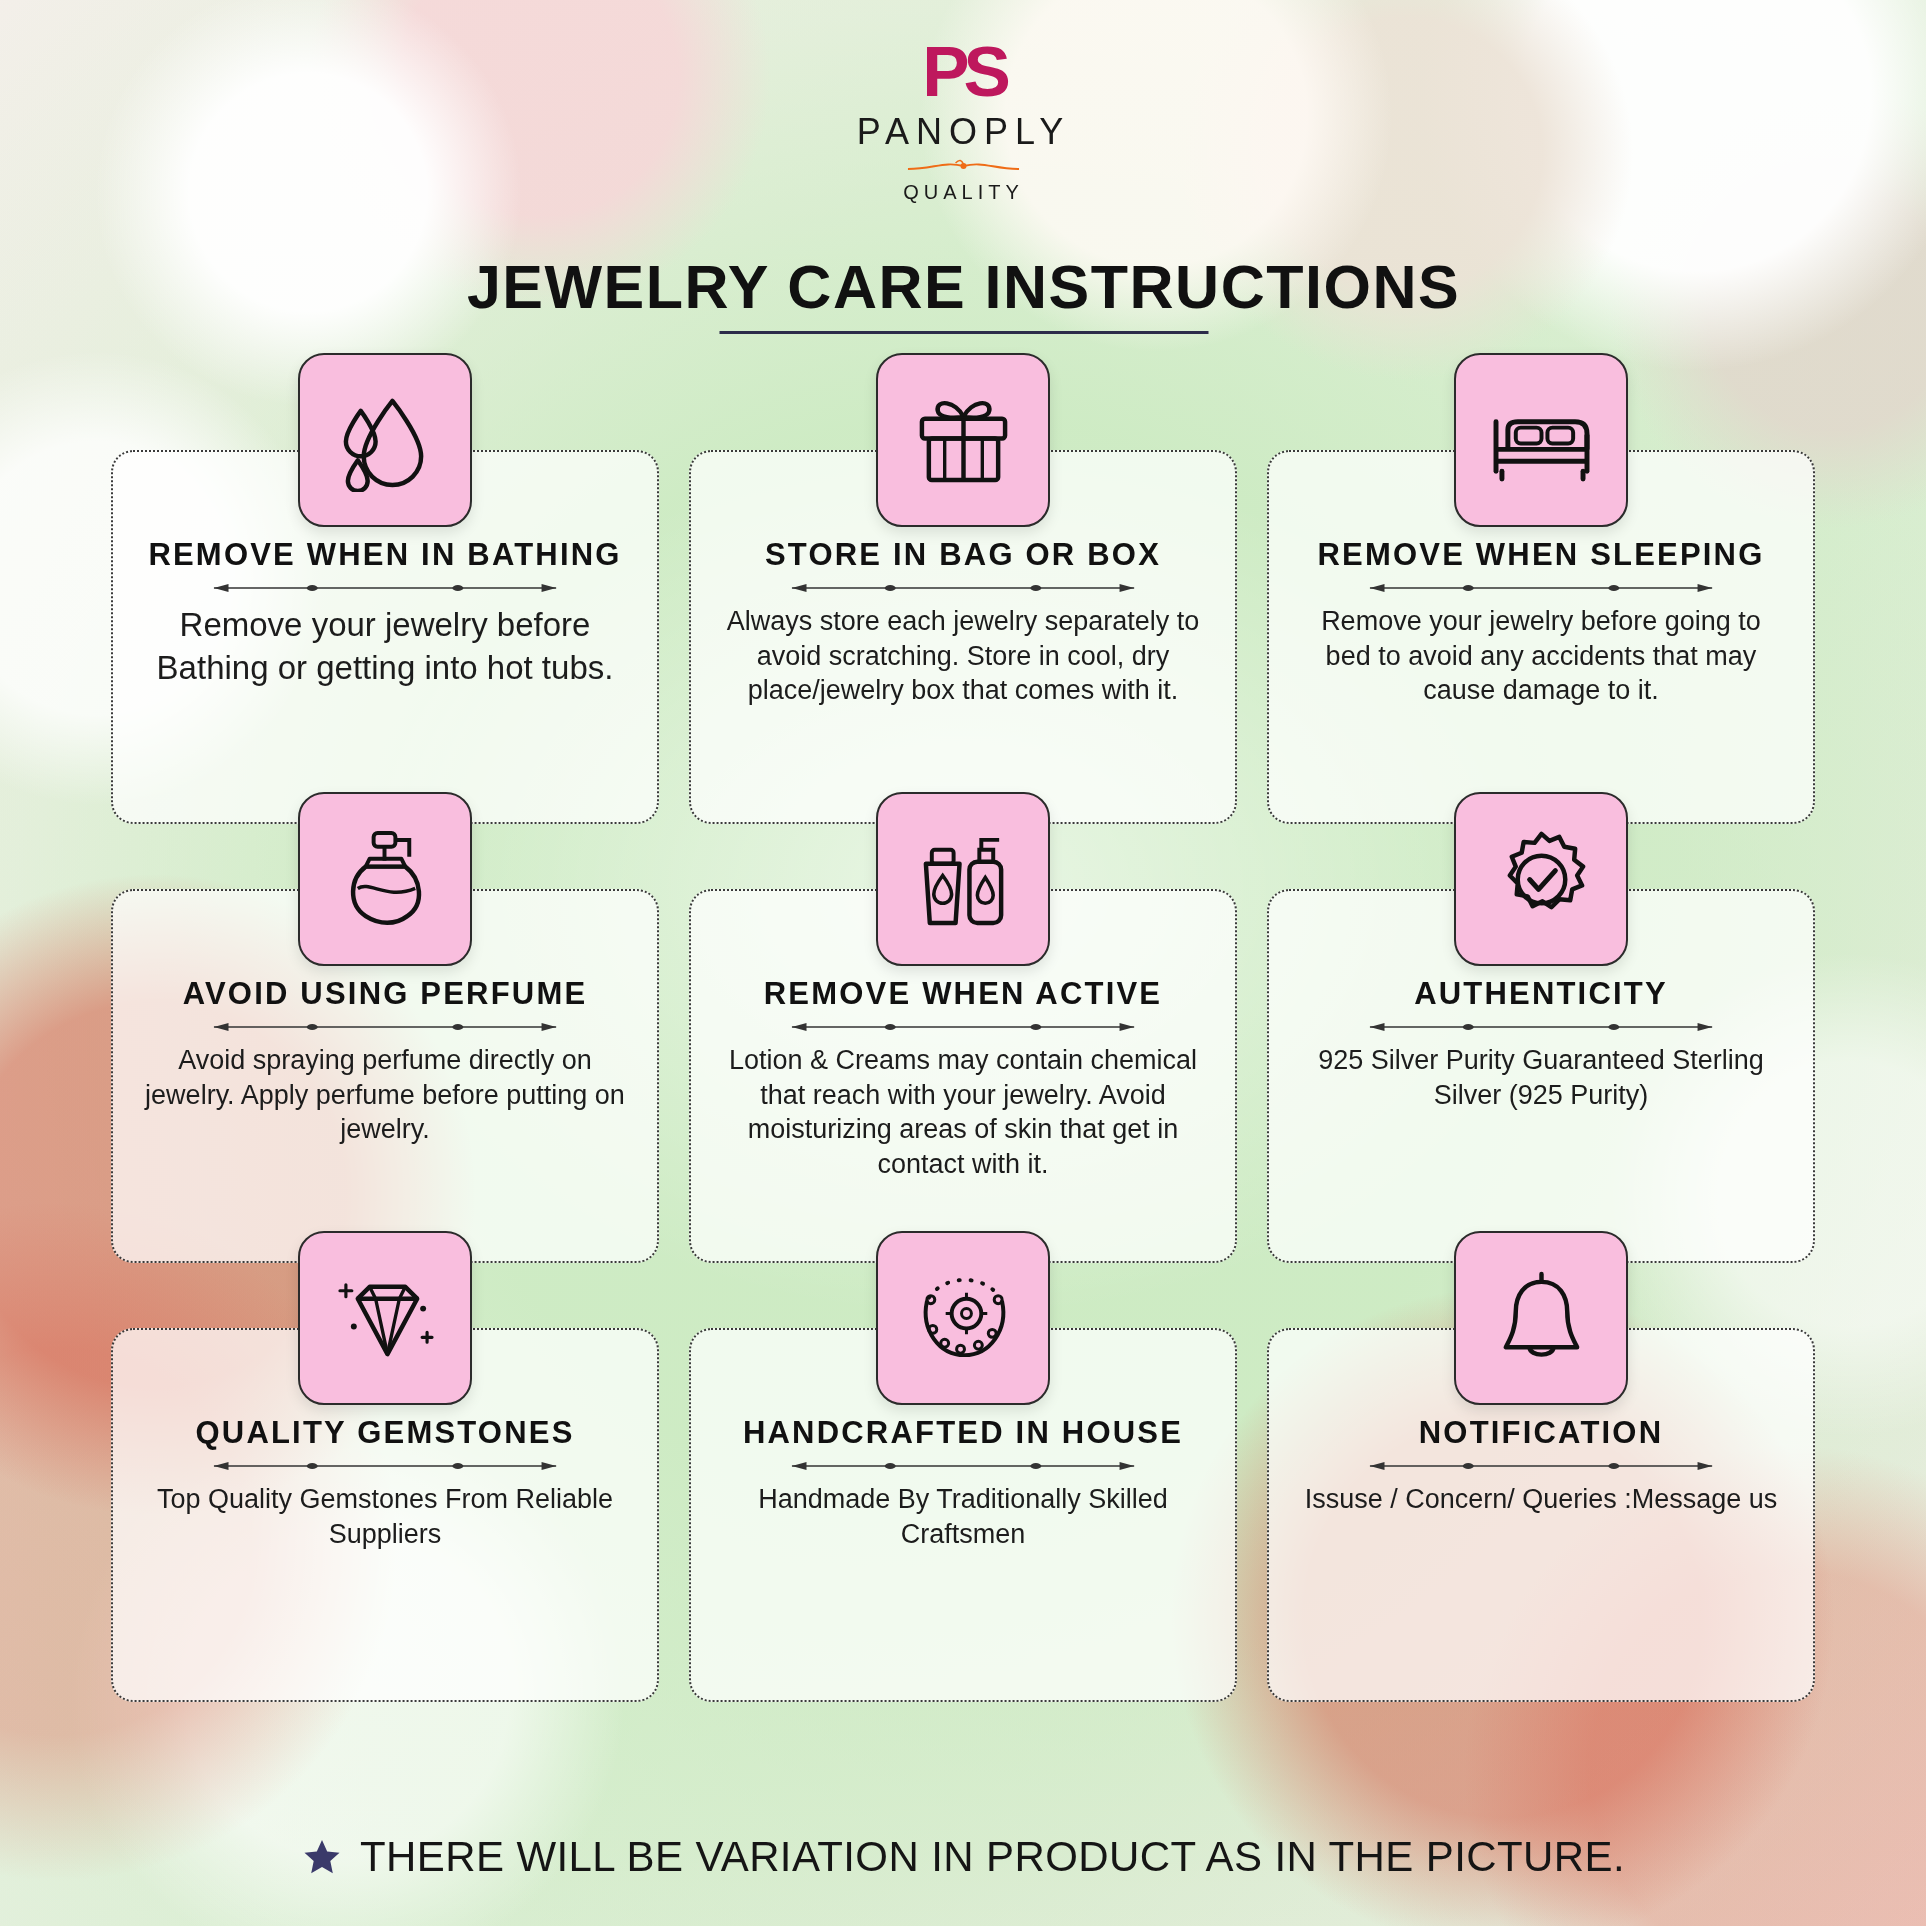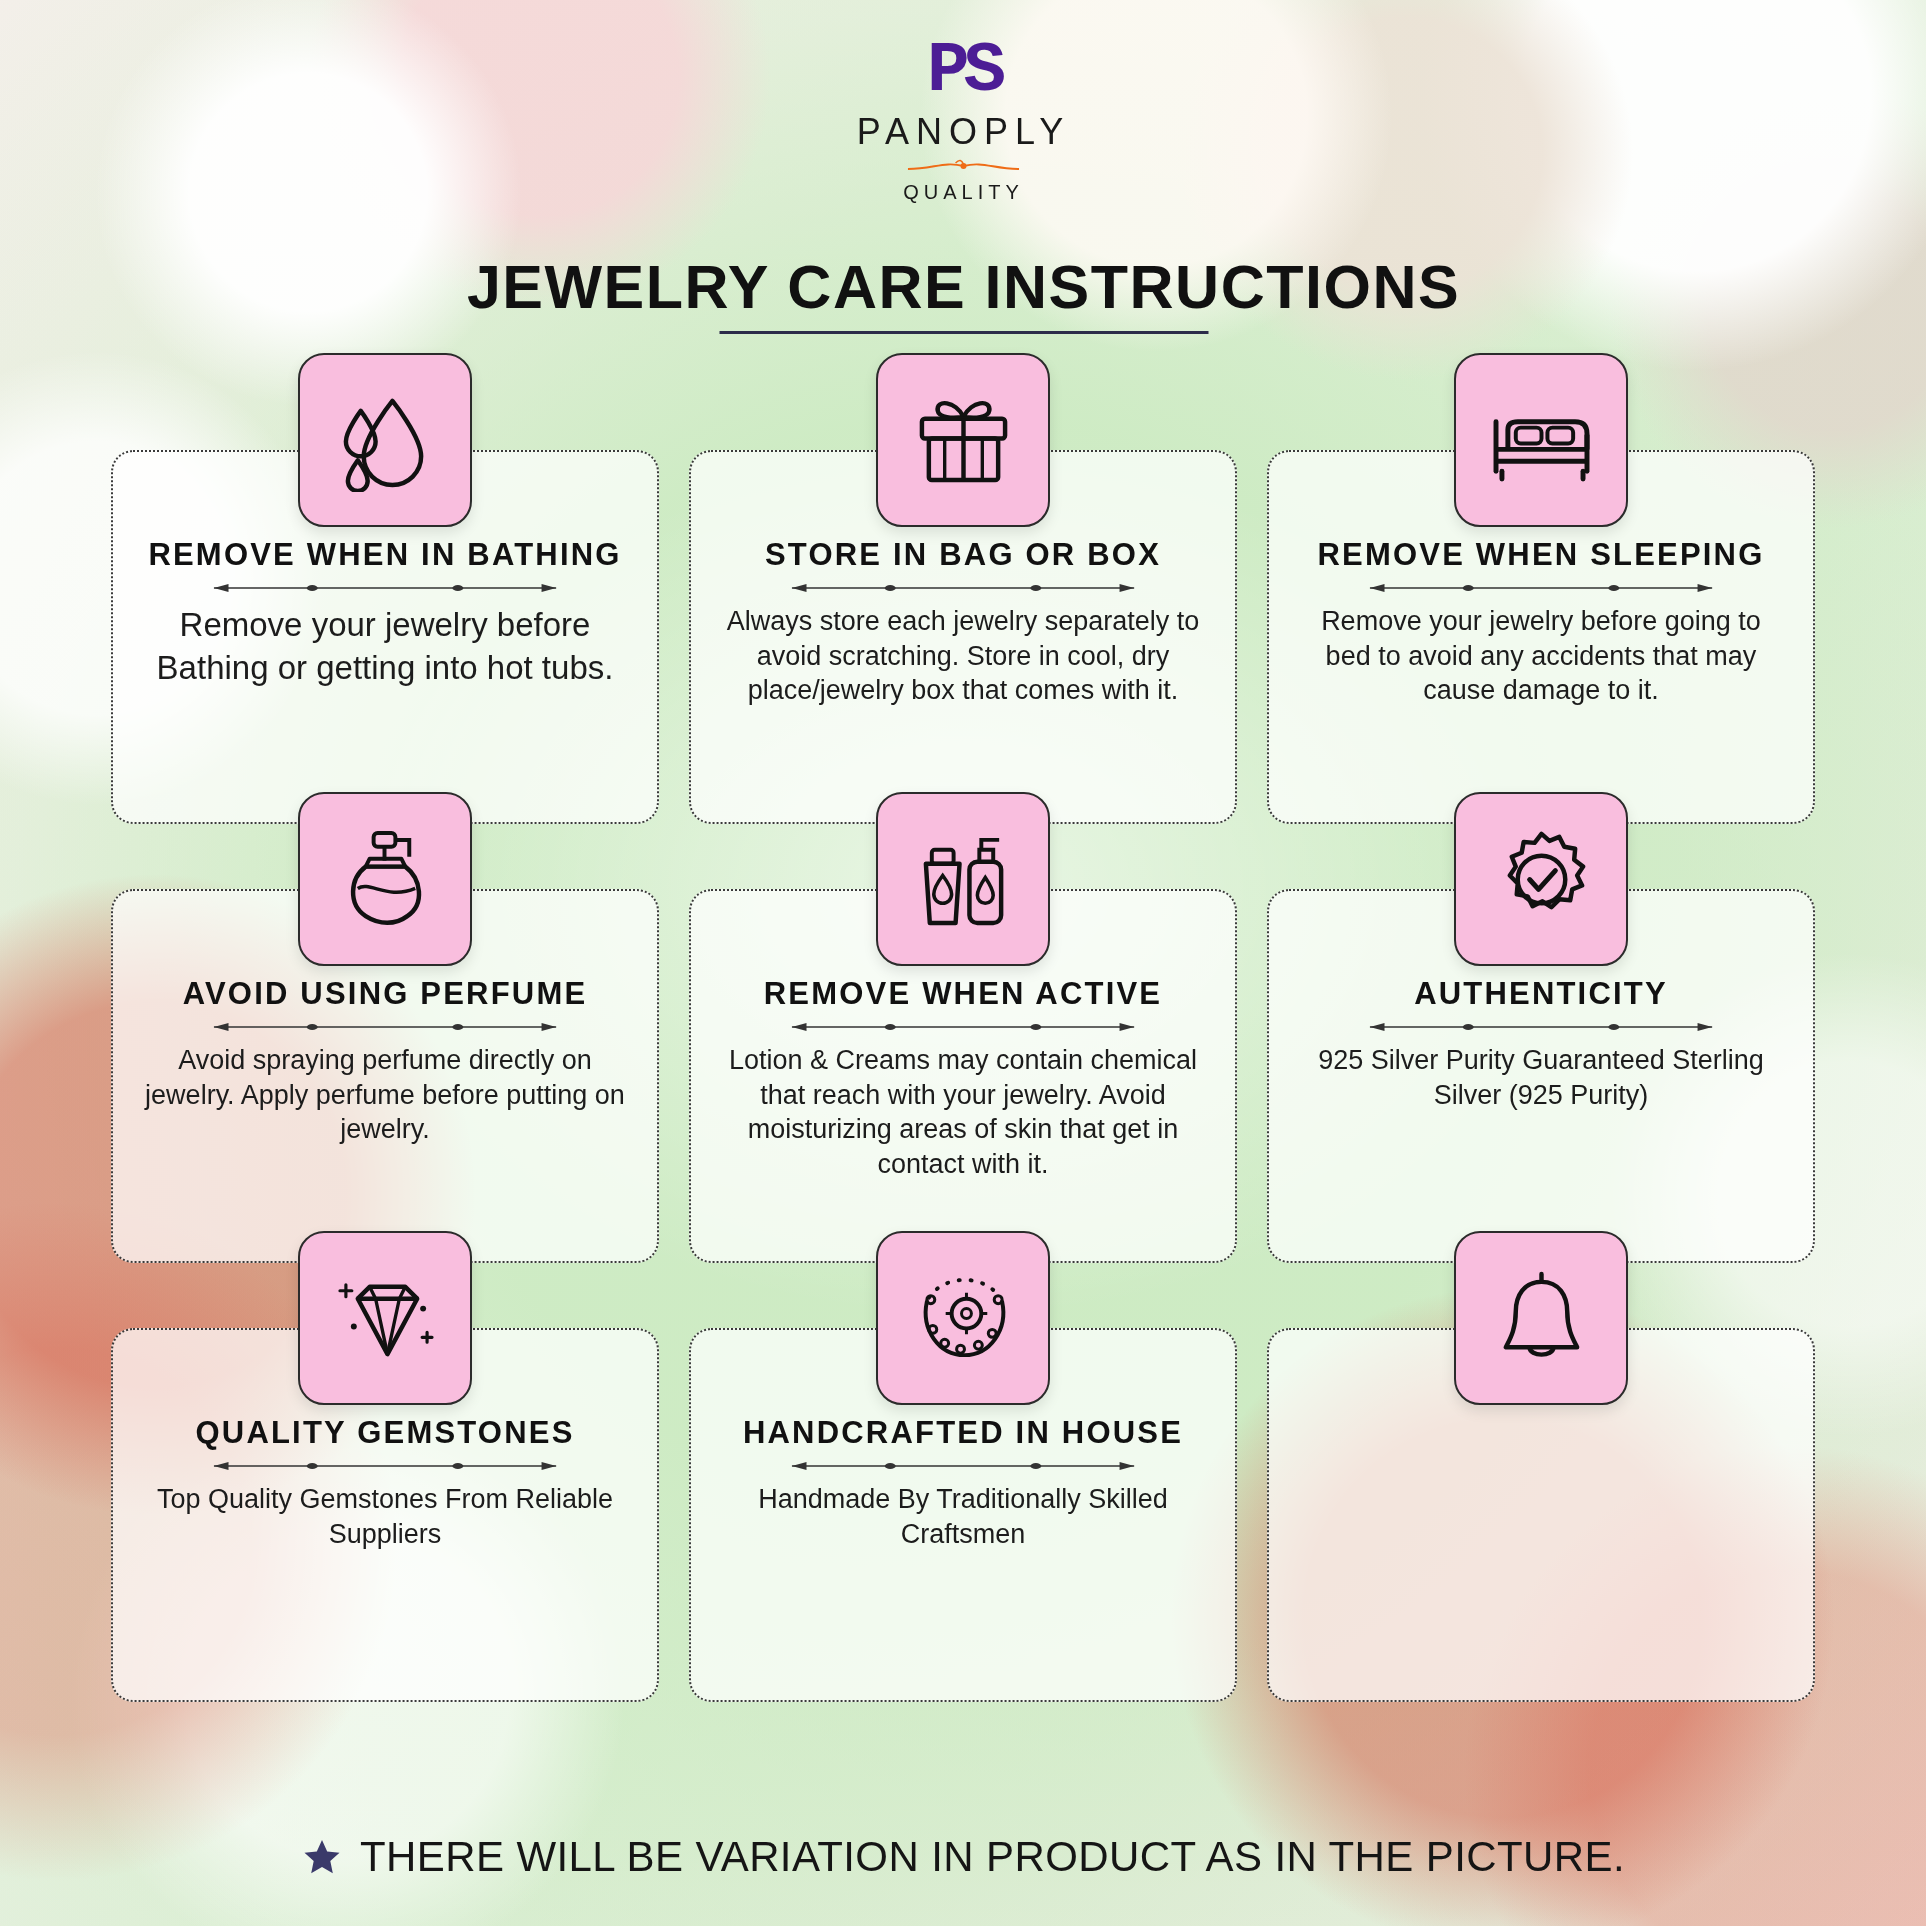--- a/index.html
+++ b/index.html
@@ -52,24 +52,24 @@
 
   
   .logo-block {
     position: absolute;
     top: 38px;
     left: 0;
     width: 100%;
     text-align: center;
   }
   .logo-mark {
-    font-family: Liberation Mono, monospace;
+    font-family: Liberation Sans, sans-serif;
     font-size: 71px;
     font-weight: bold;
-    color: #4c1d95;
+    color: #be185d;
     line-height: 0.95;
     letter-spacing: -6px;
   }
   .logo-word {
     margin-top: 6px;
     font-family: "Liberation Sans", sans-serif;
     font-size: 36px;
     letter-spacing: 7px;
     color: #1a1a1a;
     font-weight: 500;
@@ -460,20 +460,33 @@
 
     <div class="cell">
       <div class="card">
         <div class="icon-box">
           <svg width="95" height="101" viewBox="0 0 96 102">
             <path d="M48 14 C 30 14, 22 28, 22 44 C 22 62, 16 72, 12 80 H84 C 80 72, 74 62, 74 44 C 74 28, 66 14, 48 14 Z" fill="none" stroke="#111" stroke-width="4.5" stroke-linejoin="round"></path>
             <path d="M48 14 V6" stroke="#111" stroke-width="4.5" stroke-linecap="round"></path>
             <path d="M36 80 C 36 90, 60 90, 60 80" fill="none" stroke="#111" stroke-width="4.5" stroke-linecap="round"></path>
           </svg>
         </div>
+        <div class="card-body">
+          <div class="card-title">NOTIFICATION</div>
+          <div class="divider">
+            <svg viewBox="0 0 200 12" preserveAspectRatio="none">
+              <line x1="6" y1="6" x2="194" y2="6" stroke="#333" stroke-width="1.4"></line>
+              <path d="M6 6 l8 -4 l0 8 z" fill="#333"></path>
+                <path d="M194 6 l-8 -4 l0 8 z" fill="#333"></path>
+              <circle cx="60" cy="6" r="3" fill="#333"></circle>
+                <circle cx="140" cy="6" r="3" fill="#333"></circle>
+            </svg>
+          </div>
+          <div class="card-text">Issuse / Concern/ Queries :Message us</div>
+        </div>
       </div>
     </div>
 
   </div>
 
   <div class="footer">
     <svg class="footer-star" viewBox="0 0 40 40">
       <path d="M20 3 l5.2 11.4 l12.3 1.4 l-9.2 8.3 l2.5 12.2 l-10.8 -6.2 l-10.8 6.2 l2.5 -12.2 l-9.2 -8.3 l12.3 -1.4 z" fill="#3a3a6a"></path>
     </svg>
     <div class="footer-text">THERE WILL BE VARIATION IN PRODUCT AS IN THE PICTURE.</div>

